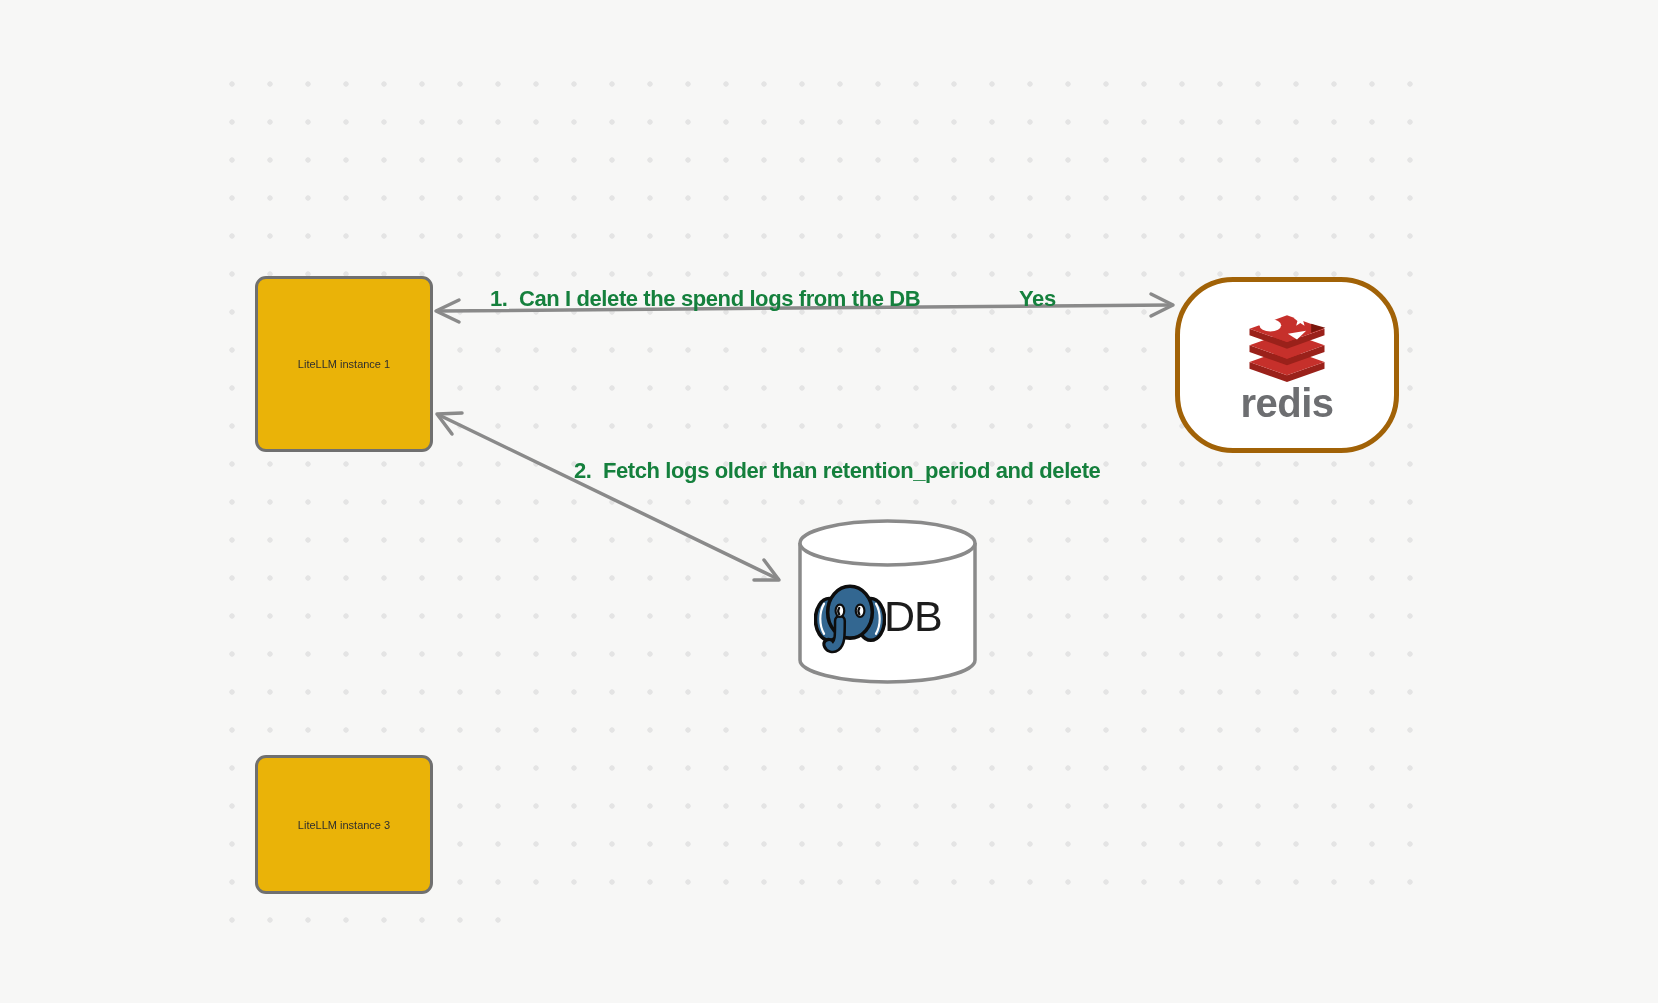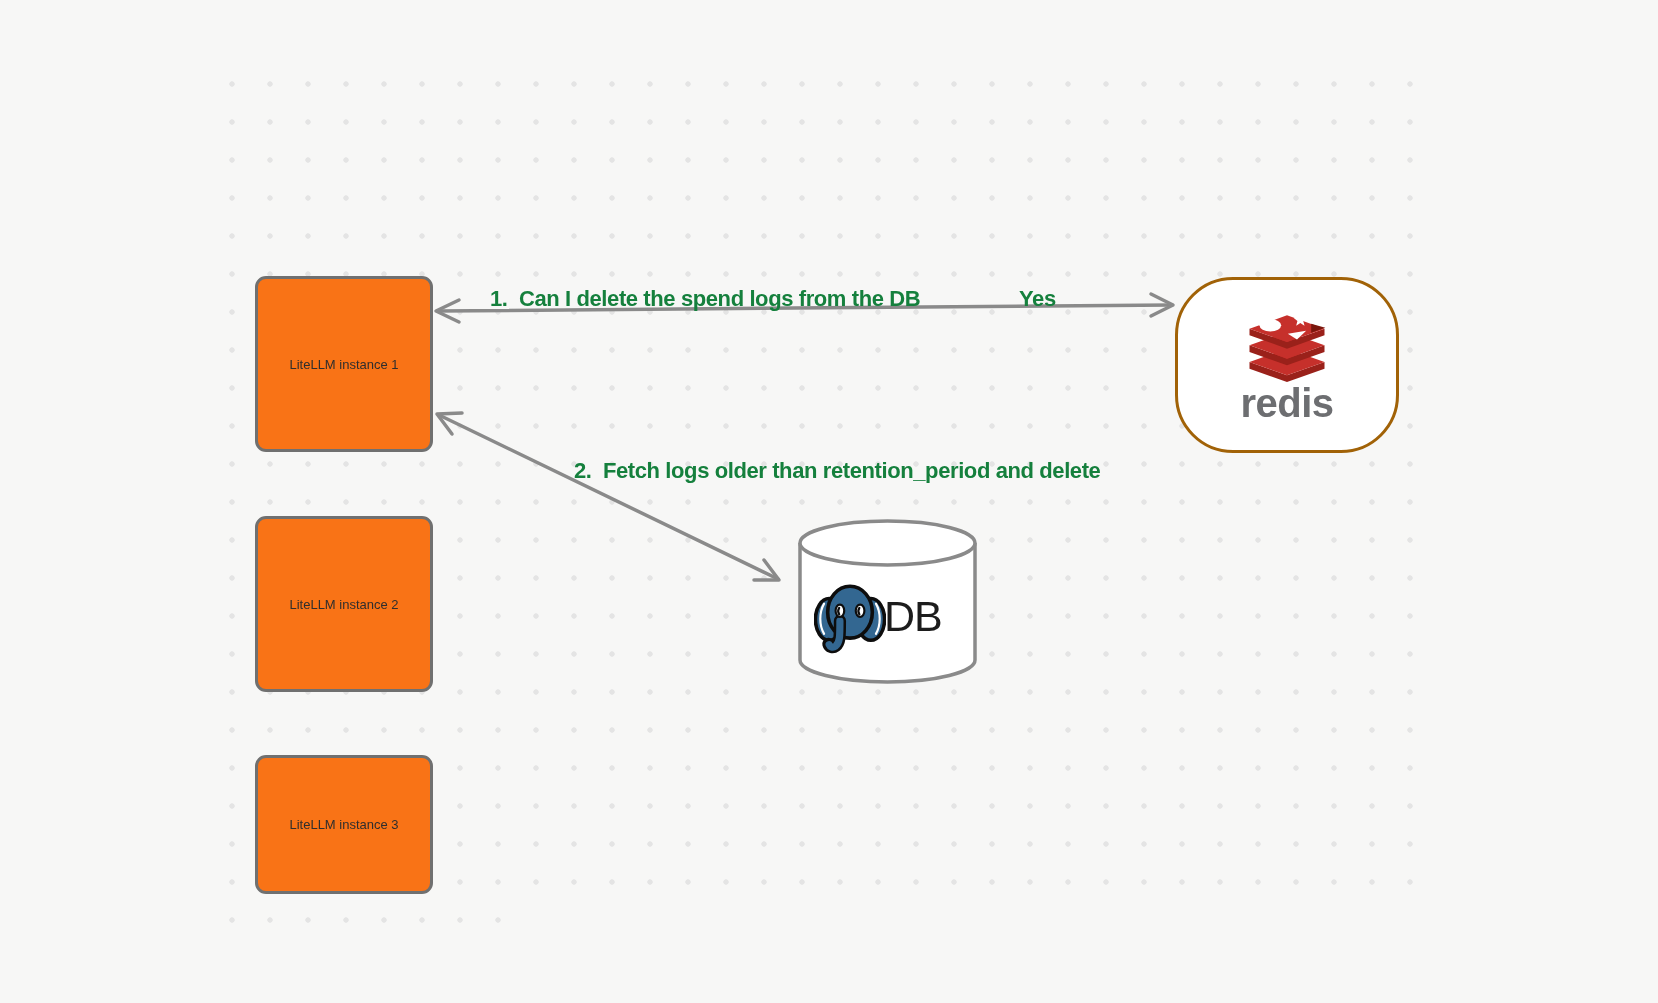--- a/index.html
+++ b/index.html
@@ -33,27 +33,27 @@
   svg.edges {
     position: absolute;
     left: 0; top: 0;
     width: 1658px; height: 1003px;
   }
   .instance-box {
     position: absolute;
     left: 255px;
     width: 178px;
     box-sizing: border-box;
-    background: #f97316;
+    background: #eab308;
     border: 3px solid #707070;
     border-radius: 11px;
     display: flex;
     align-items: center;
     justify-content: center;
-    font-size: 13px;
+    font-size: 11px;
     color: #2e2e2e;
     text-align: center;
   }
   #box1 { top: 276px; height: 176px; }
   #box2 { top: 516px; height: 176px; }
   #box3 { top: 755px; height: 139px; }
 
   .edge-label {
     position: absolute;
     font-size: 22px;
@@ -65,21 +65,21 @@
   #edge1-label { left: 490px; top: 286px; }
   #edge1-response { left: 1019px; top: 286px; }
   #edge2-label { left: 574px; top: 458px; }
 
   .redis-node {
     position: absolute;
     left: 1175px; top: 277px;
     width: 224px; height: 176px;
     box-sizing: border-box;
     background: #ffffff;
-    border: 3px solid #a16207;
+    border: 5px solid #a16207;
     border-radius: 58px;
     display: flex;
     flex-direction: column;
     align-items: center;
     justify-content: center;
     padding-top: 4px;
   }
   .redis-wordmark {
     font-size: 40px;
     font-weight: 700;
@@ -130,23 +130,20 @@
     <g>
       <line x1="439" y1="415" x2="778" y2="579"></line>
       <polyline points="462,413 437,414 452,434"></polyline>
       <polyline points="754,580 779,580 764,560"></polyline>
     </g>
   </svg>
 
   <div class="instance-box" id="box1">
     <span>LiteLLM instance 1</span>
   </div>
-  <div class="instance-box" id="box2">
-    <span>LiteLLM instance 2</span>
-  </div>
   <div class="instance-box" id="box3">
     <span>LiteLLM instance 3</span>
   </div>
 
   <div class="redis-node">
     <svg width="84" height="70" viewBox="0 0 100 84">
 
       <polygon points="5,60 5,68 50,84 95,68 95,60 50,76" fill="#9a211a"></polygon>
       <polygon points="5,60 50,44 95,60 50,76" fill="#c6302b"></polygon>
 

